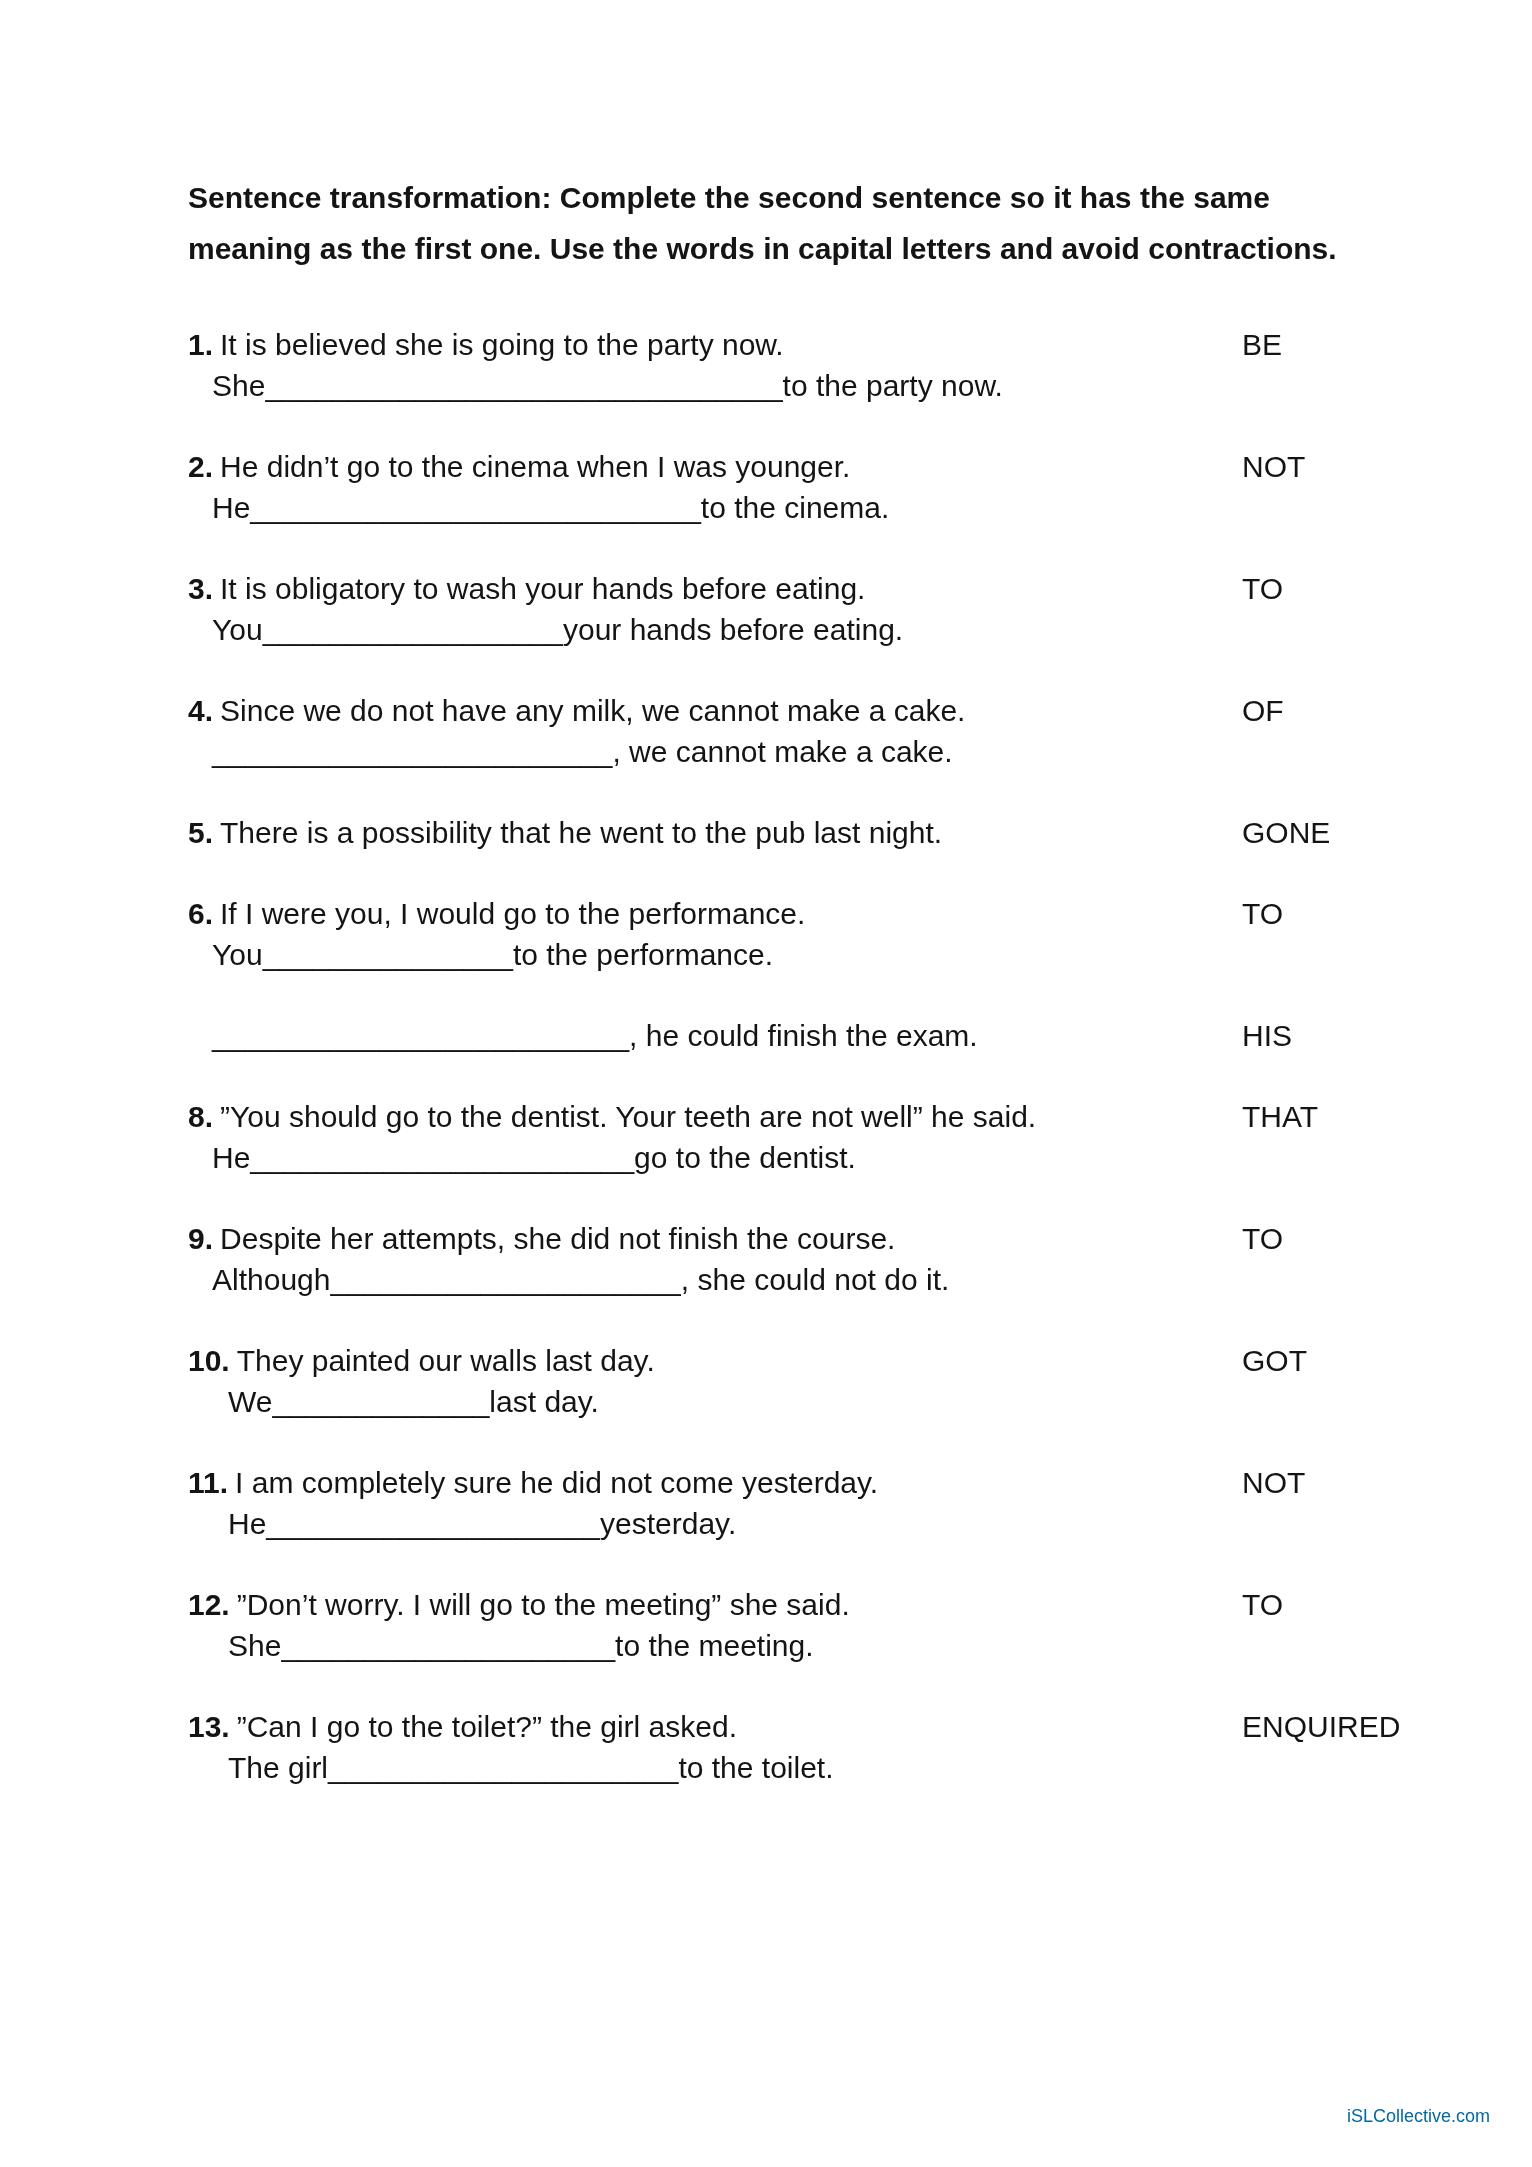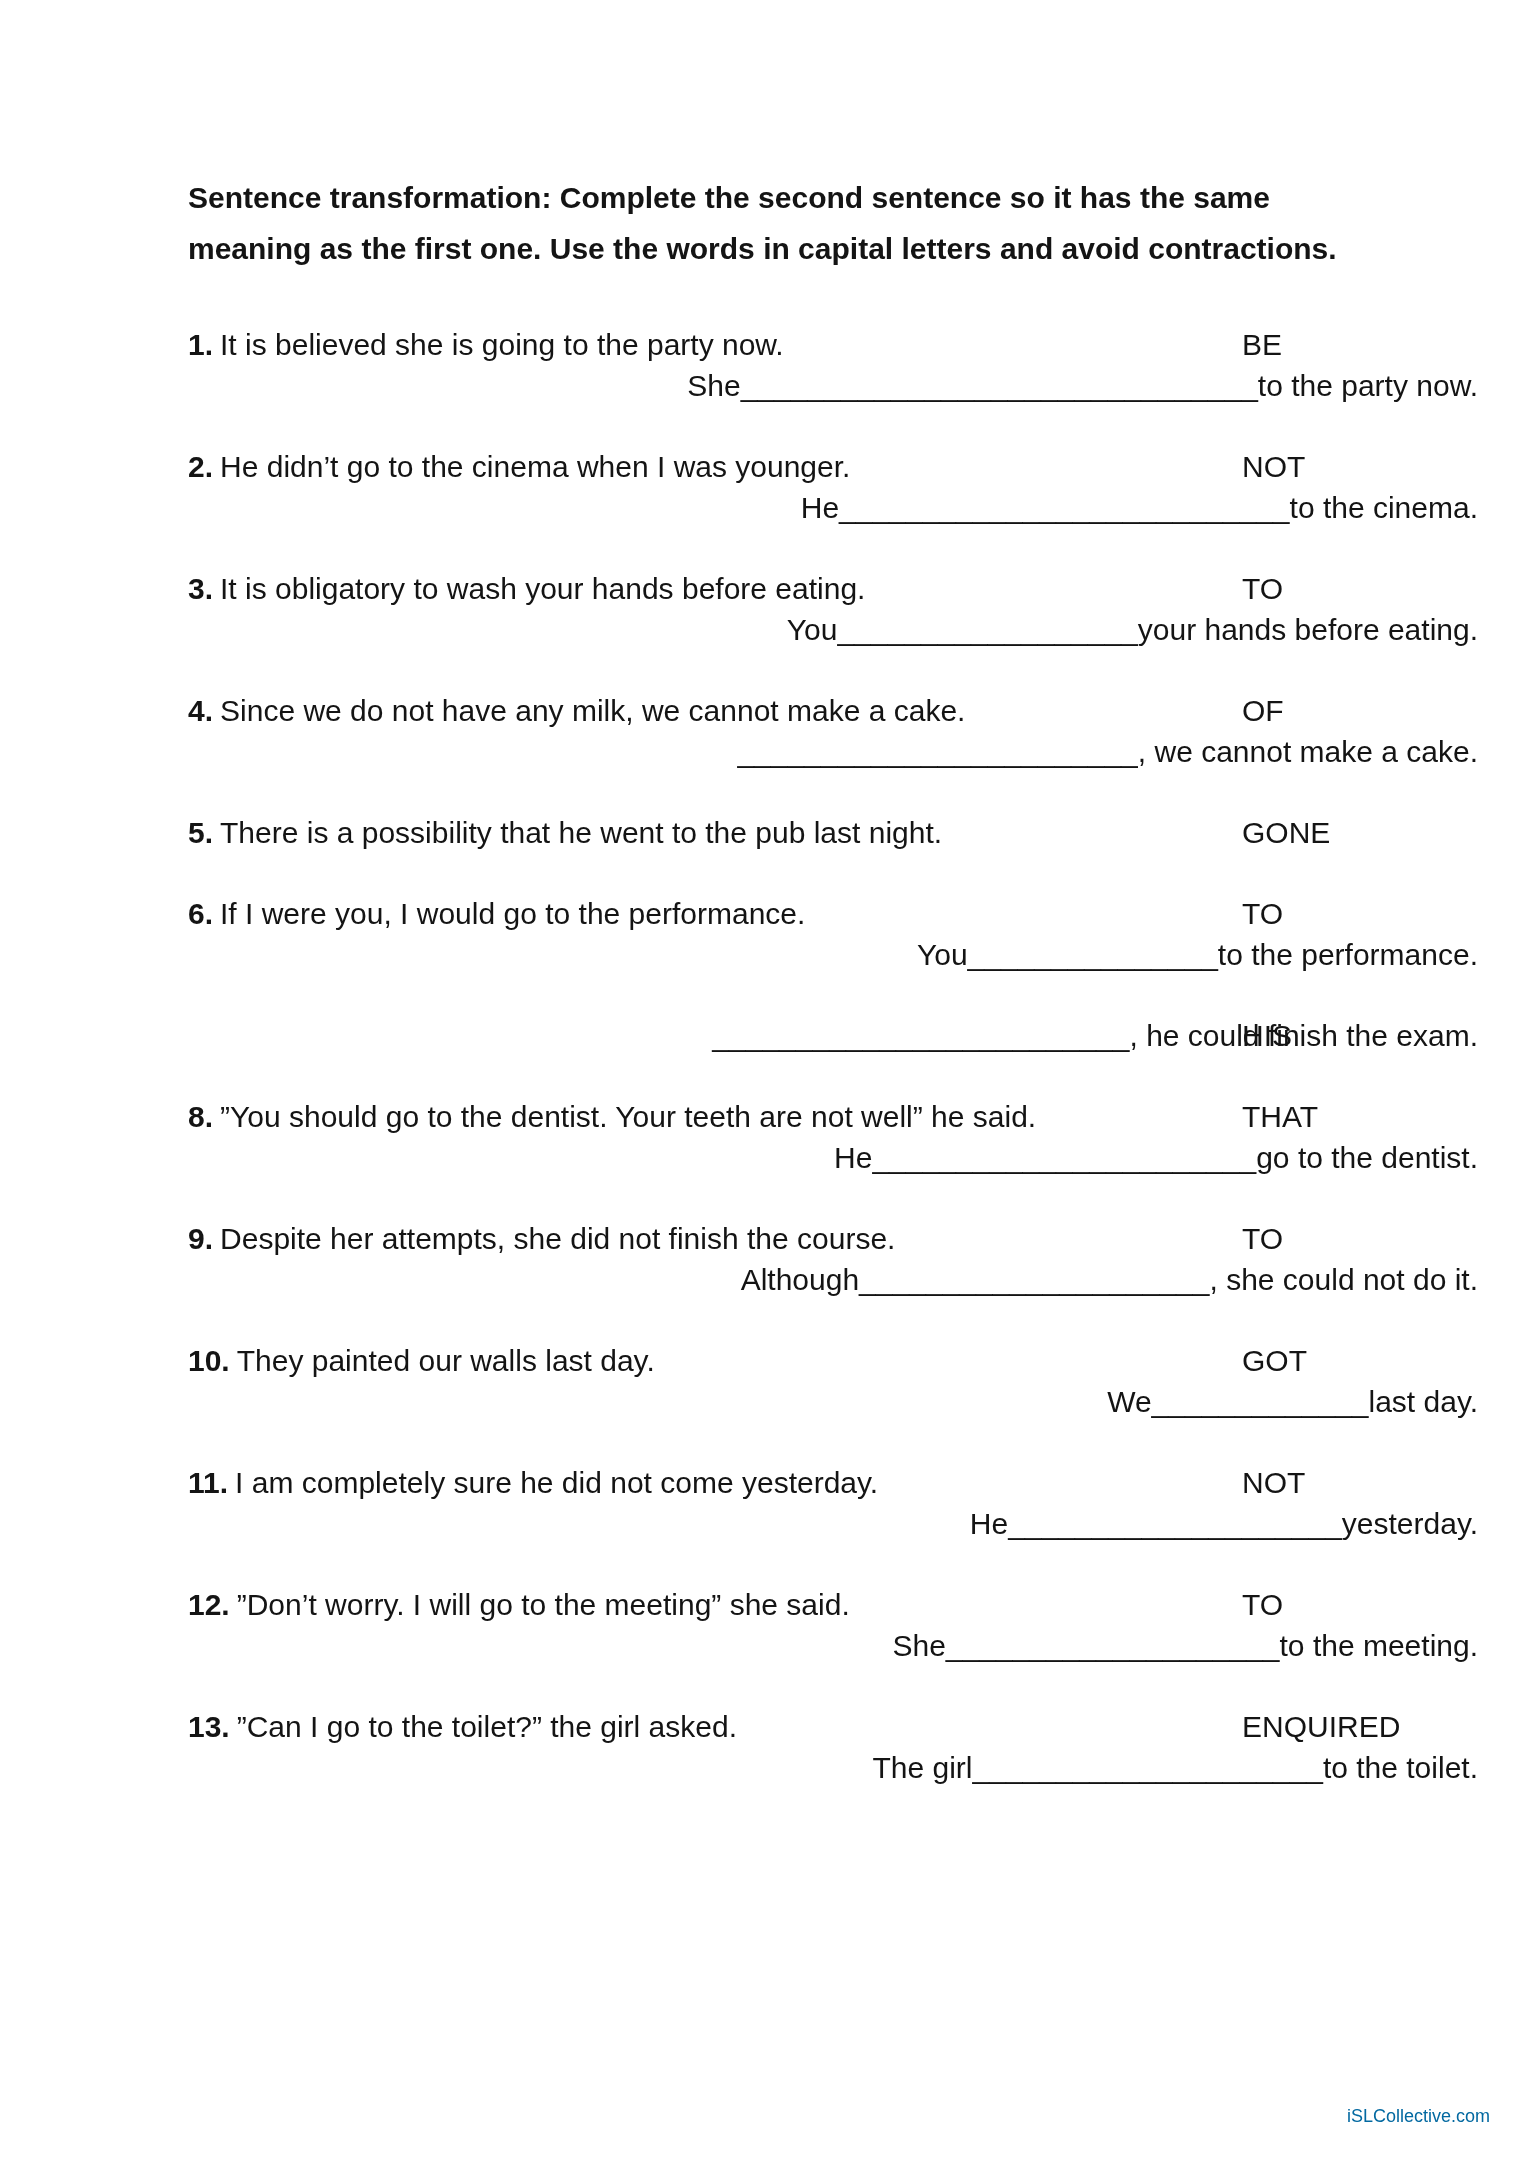--- a/index.html
+++ b/index.html
@@ -31,21 +31,20 @@
     margin-bottom: 40px;
   }
   .sentence-line { white-space: nowrap; }
   .num {
     font-weight: bold;
     margin-right: 7px;
   }
   .answer {
     padding-left: 24px;
     white-space: nowrap;
-    text-align: right;
   }
   .item.two-digit .answer { padding-left: 40px; }
   .keyword {
     position: absolute;
     left: 1026px;
     top: 0;
     font-weight: normal;
     white-space: nowrap;
     margin-left: 28px;
   }

